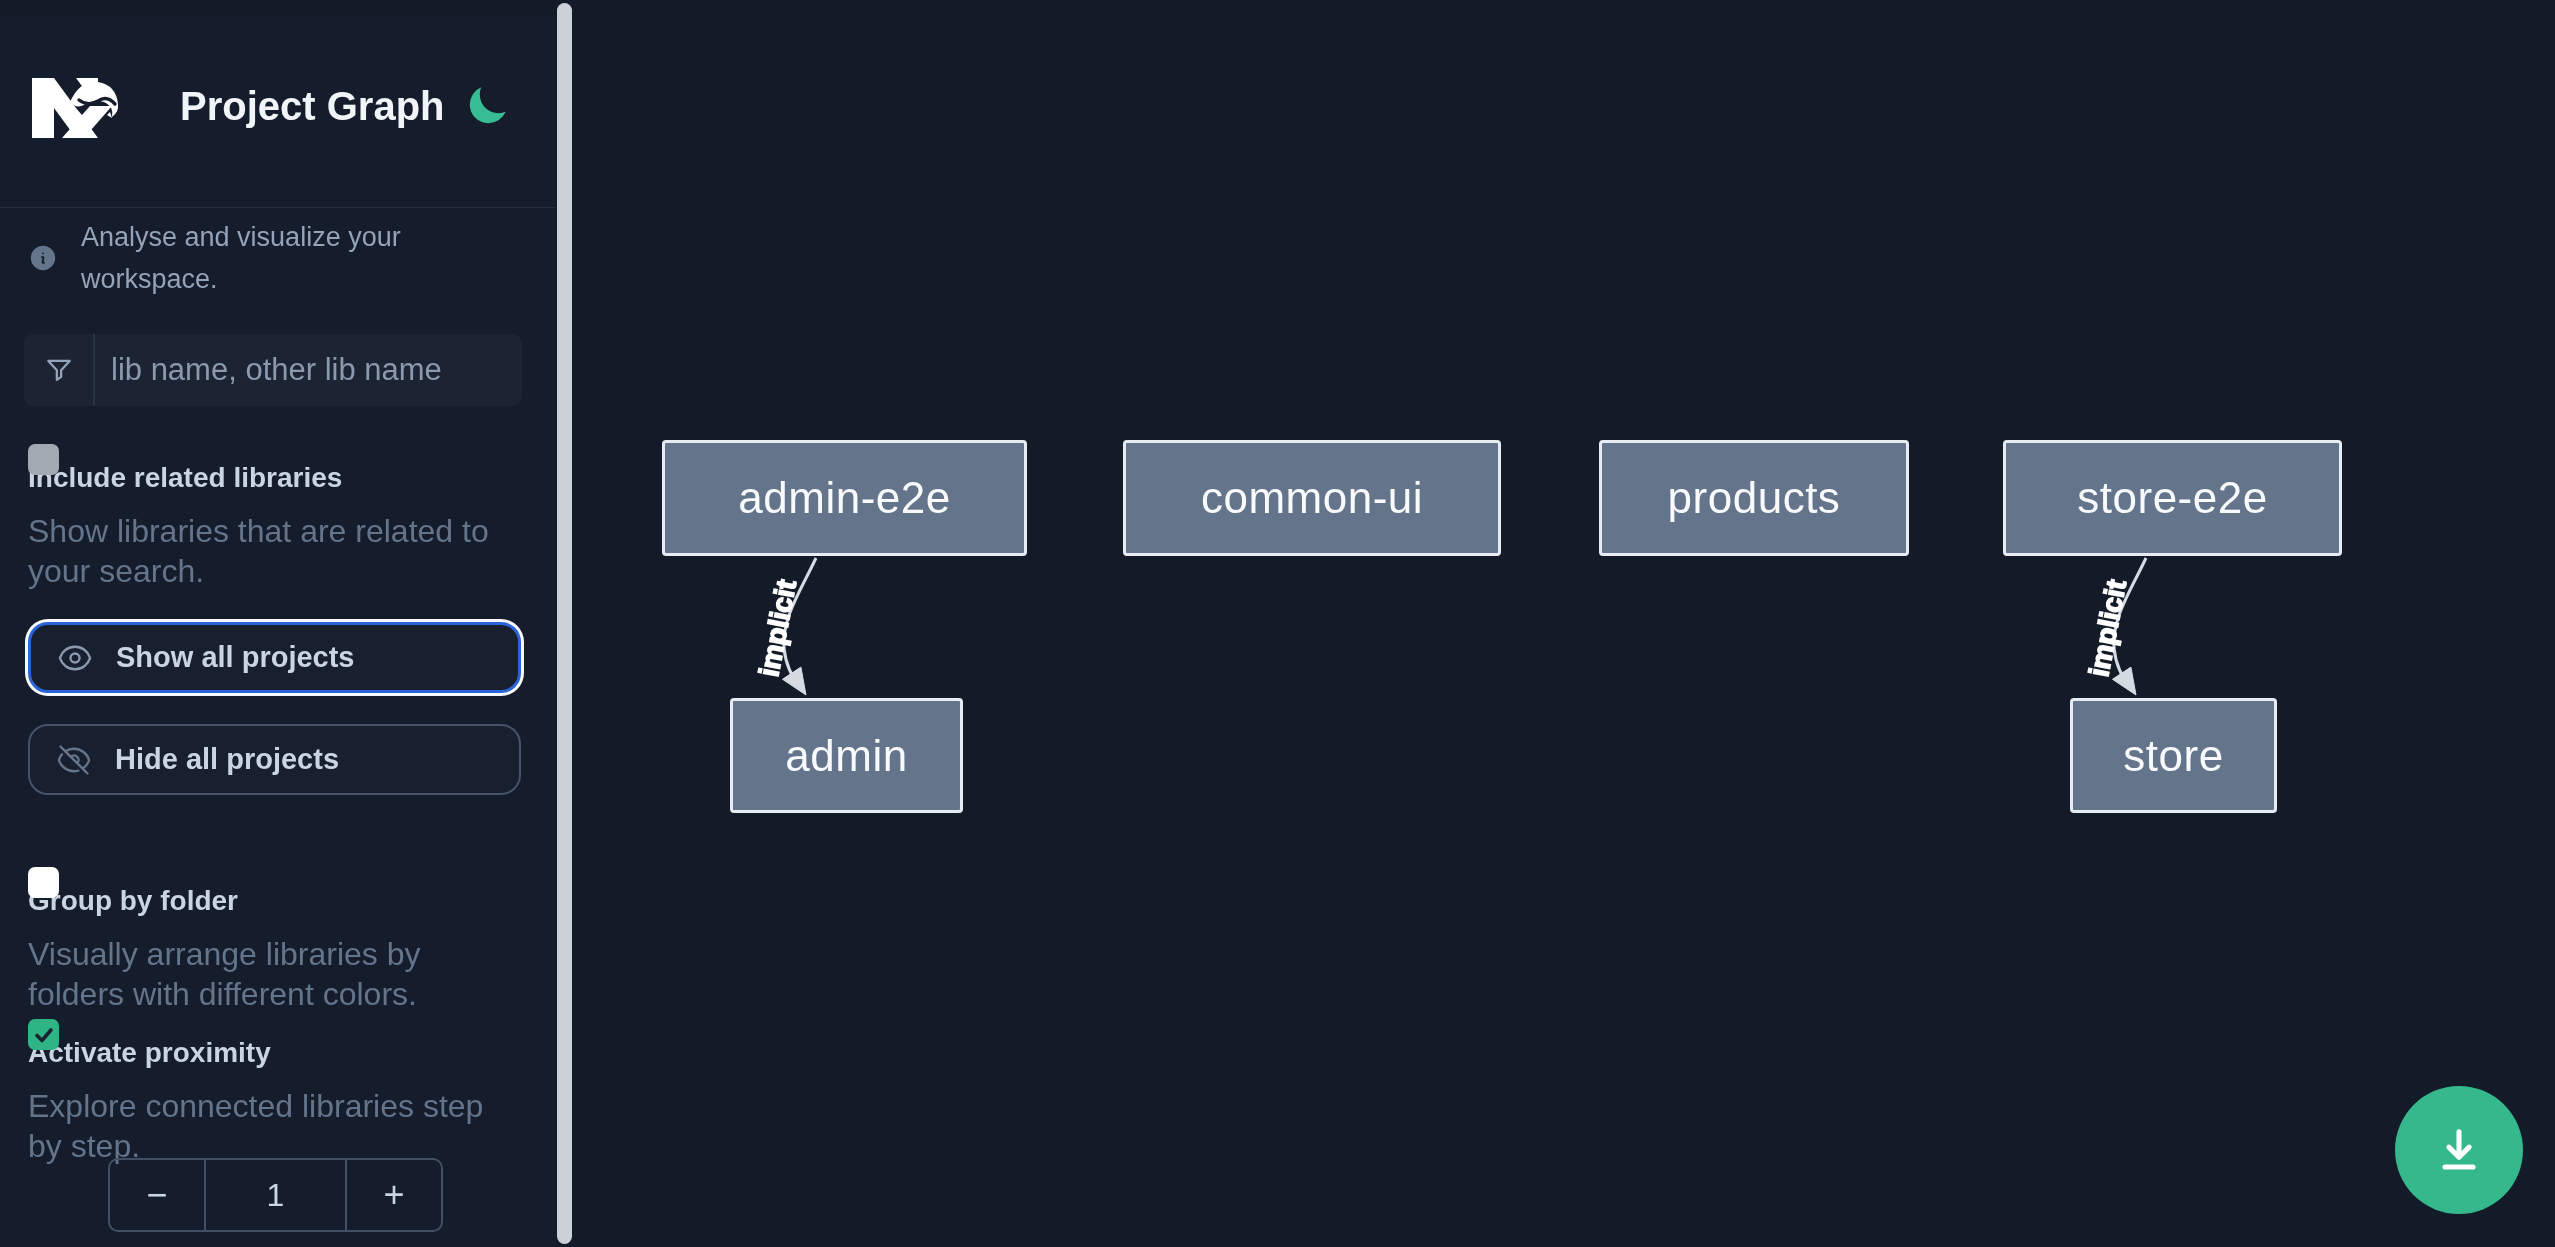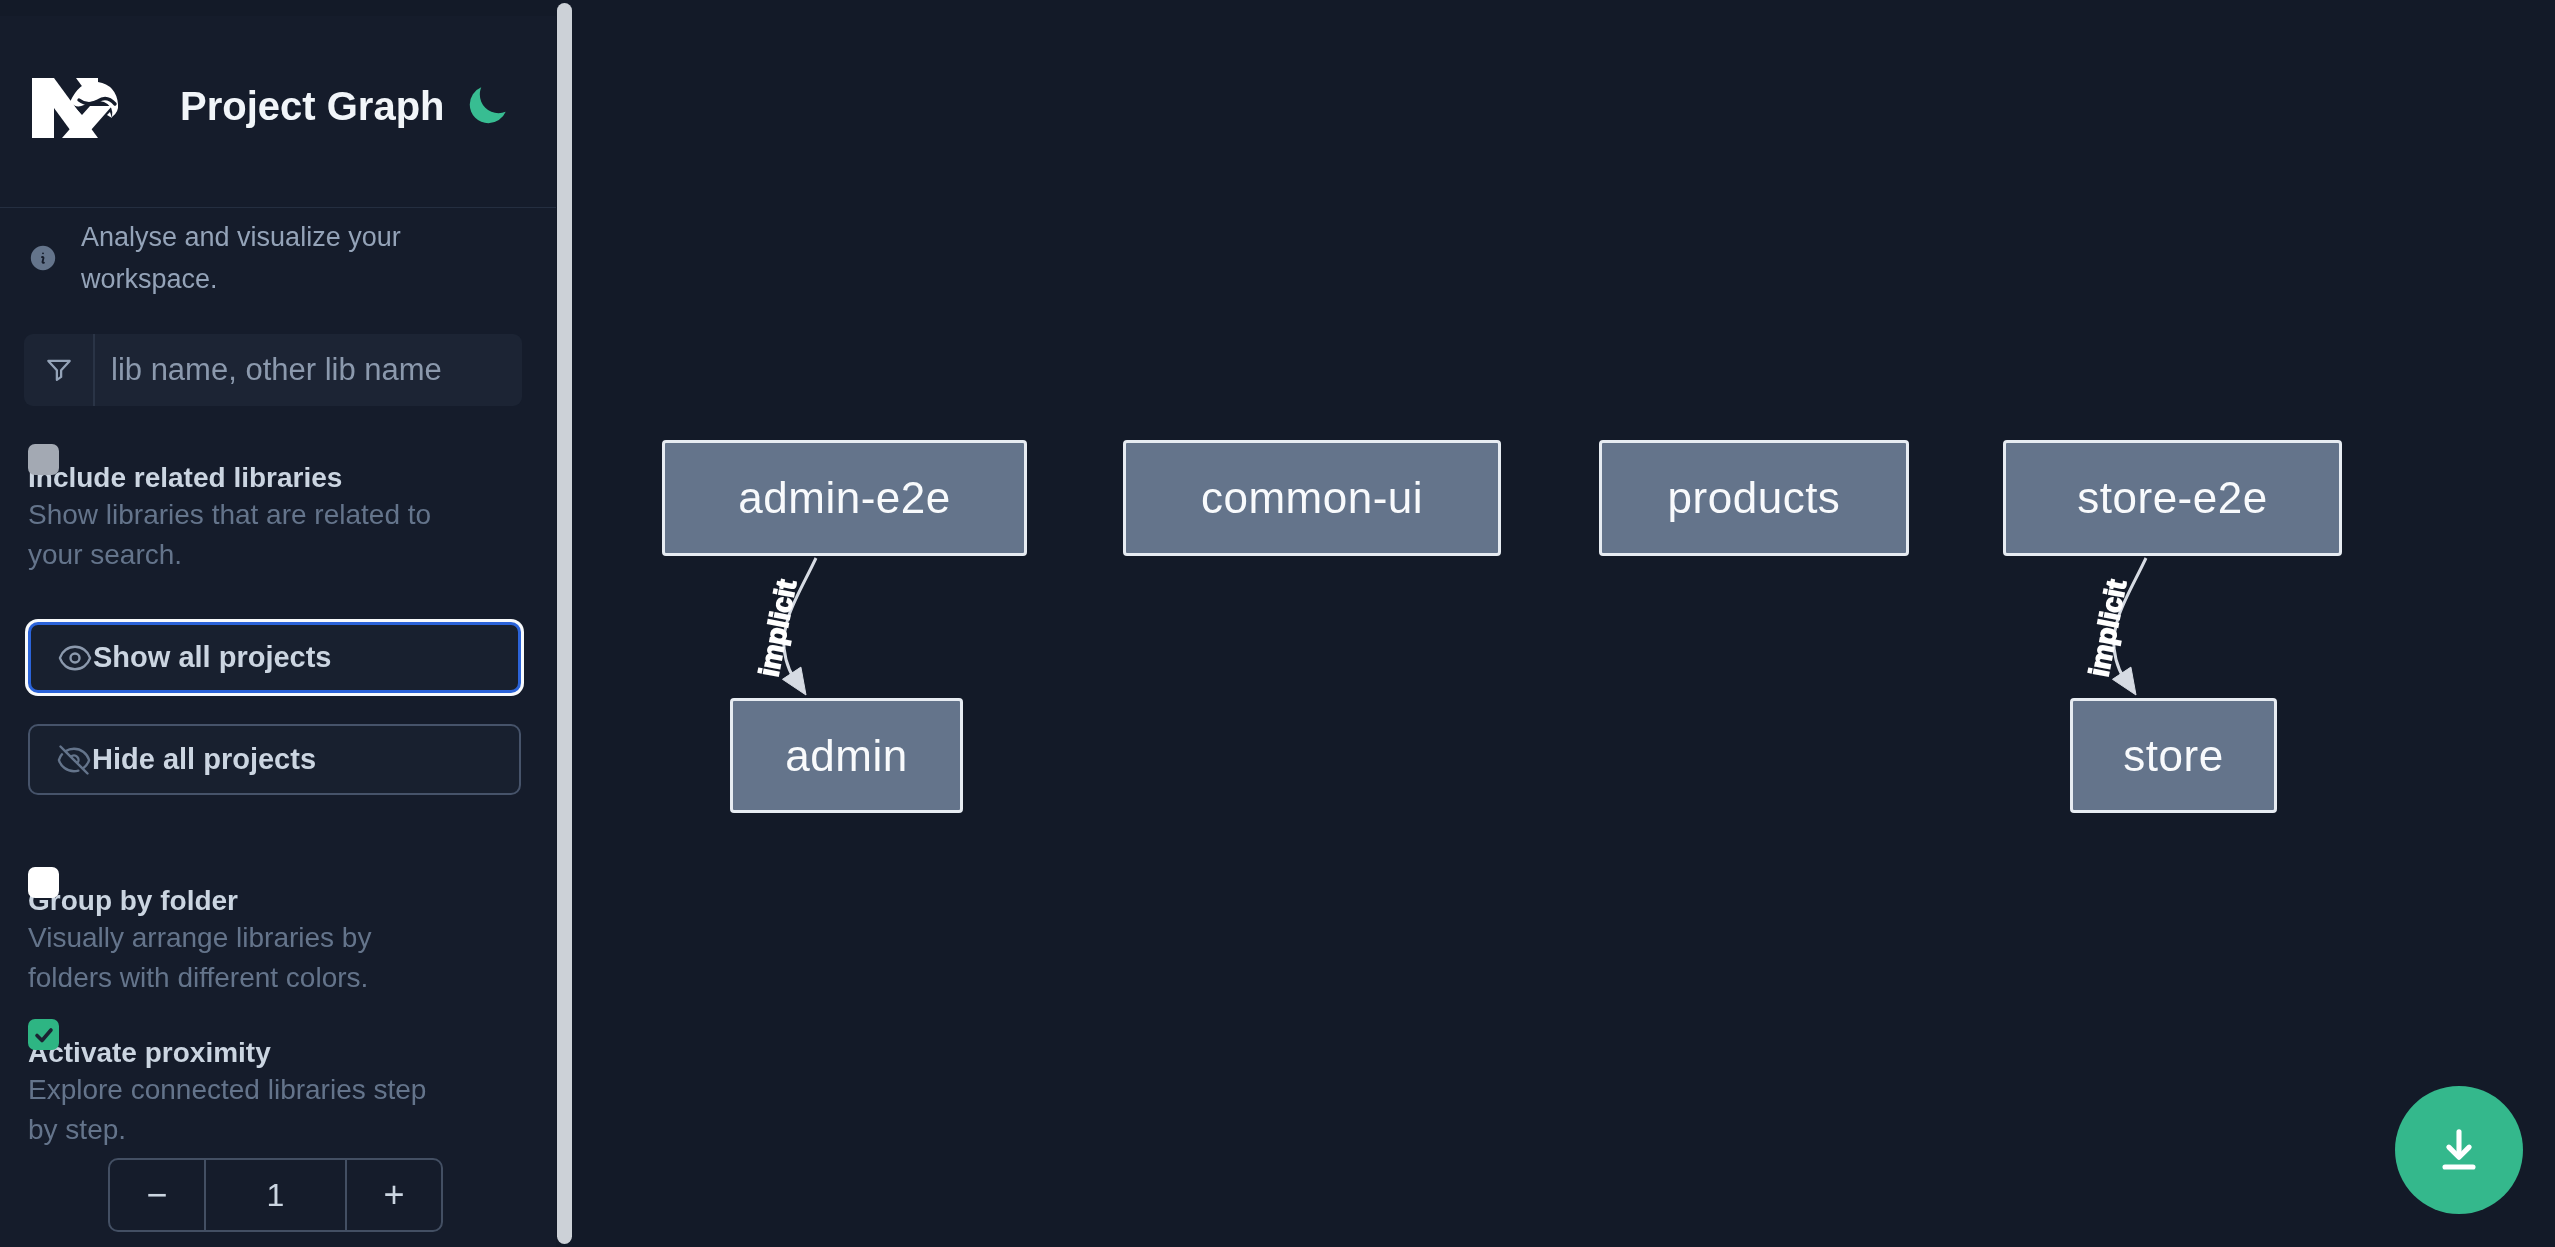--- a/index.html
+++ b/index.html
@@ -80,26 +80,26 @@
     display:flex;align-items:center;justify-content:center;box-sizing:border-box;
   }
   .cb-gray{background:#a3a9b3;}
   .cb-white{background:#ffffff;}
   .cb-green{background:#2eb583;}
   .toggle-texts{margin-left:55px;}
   .toggle-label{
     font-size:28px;line-height:33px;font-weight:700;color:#cbd5e1;display:block;
   }
   .toggle-desc{
-    font-size:28px;line-height:40px;font-weight:400;color:#64748b;
-    white-space:pre-line;display:block;margin-top:1px;
+    font-size:32px;line-height:40px;font-weight:400;color:#64748b;
+    white-space:pre-line;display:block;margin-top:17px;
   }
   .btn{
-    position:absolute;left:28px;width:493px;height:71px;border-radius:10px;
-    display:flex;align-items:center;padding:0 0 0 26px;cursor:pointer;
+    position:absolute;left:28px;width:493px;height:71px;border-radius:20px;
+    display:flex;align-items:center;gap:23px;padding:0 0 0 26px;cursor:pointer;
     background:#18202f;color:#cbd5e1;font-family:"Liberation Sans",sans-serif;
     font-size:29px;font-weight:600;box-sizing:border-box;
   }
   .btn-show{
     top:606px;border:3px solid #2b63d9;box-shadow:0 0 0 3px #f8fafc;
   }
   .btn-hide{
     top:708px;border:2px solid #46536a;
   }
   .stepper{

